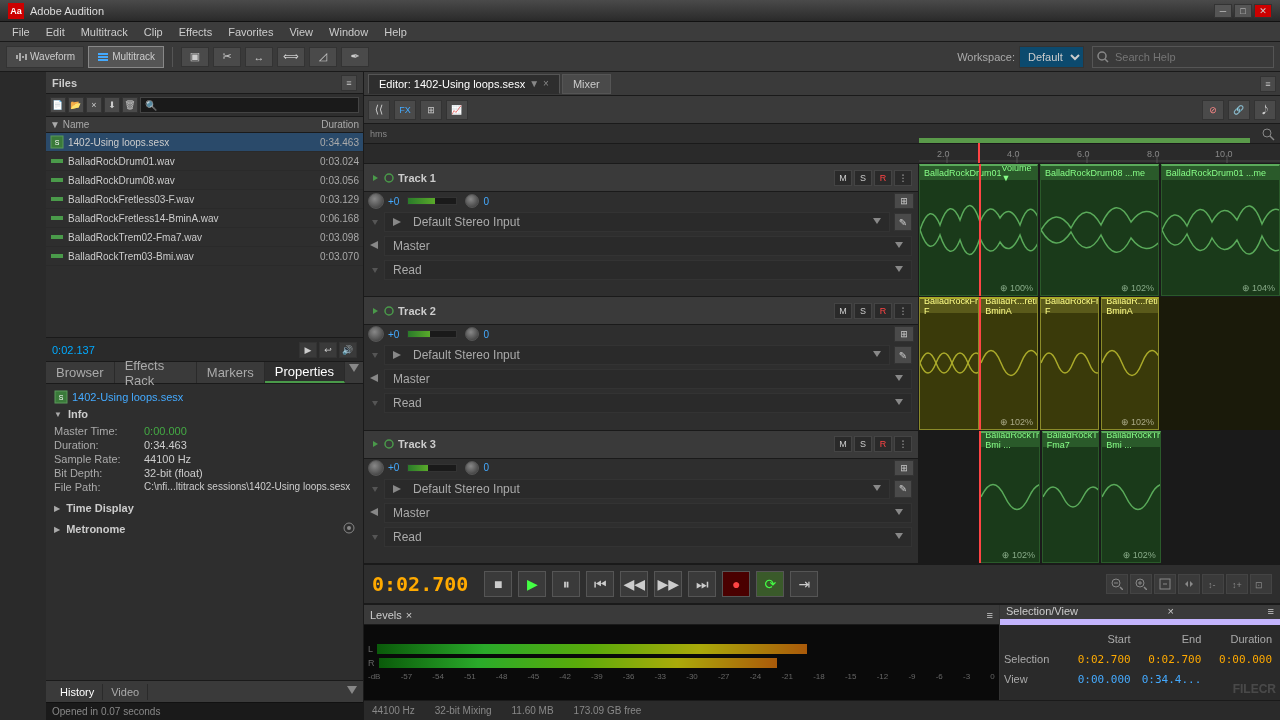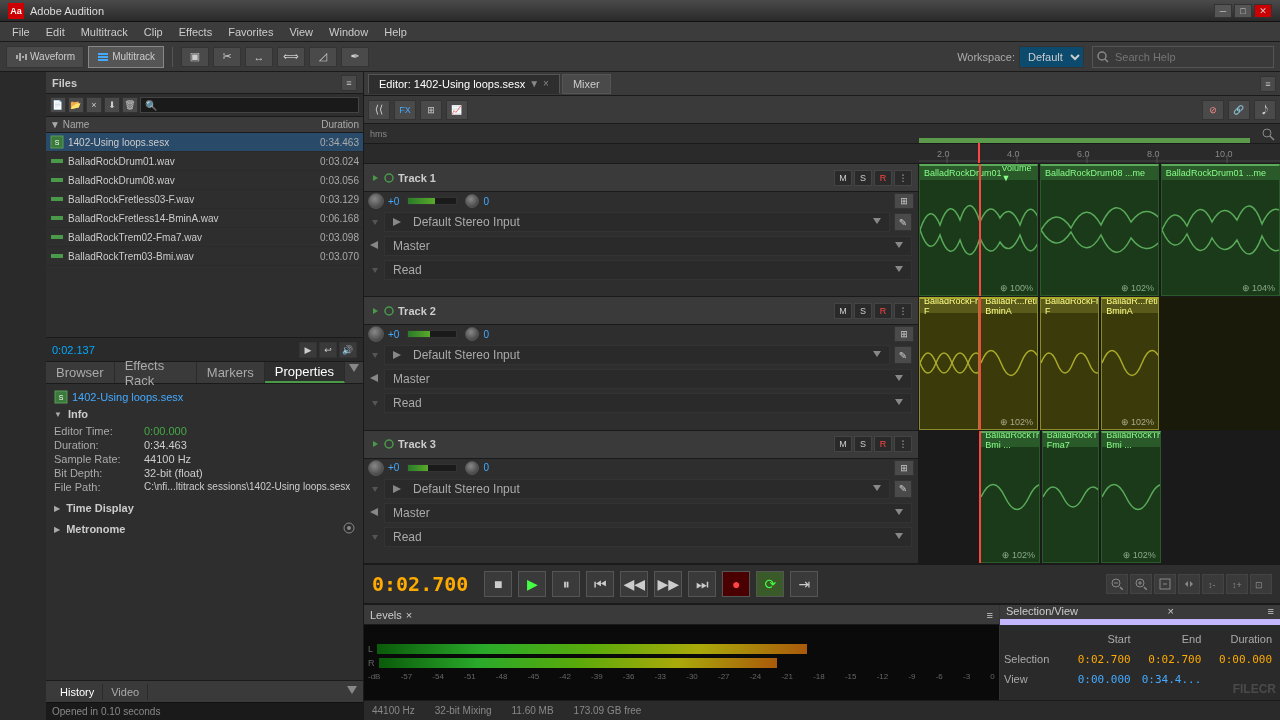--- a/index.html
+++ b/index.html
@@ -356,21 +356,21 @@
             </svg>
           <span>1402-Using loops.sesx</span>
         </div>
 
         <div class="info-section">
           <div class="info-section-header">
             <span class="collapse-arrow">▼</span>
             <span class="info-section-title">Info</span>
           </div>
           <div class="info-row">
-            <span class="info-label">Editor Time:</span>
+            <span class="info-label">Master Time:</span>
             <span class="info-value green">0:00.000</span>
           </div>
           <div class="info-row">
             <span class="info-label">Duration:</span>
             <span class="info-value normal">0:34.463</span>
           </div>
           <div class="info-row">
             <span class="info-label">Sample Rate:</span>
             <span class="info-value normal">44100 Hz</span>
           </div>
@@ -411,21 +411,21 @@
         <div class="history-tab active">History</div>
         <div class="history-tab">Video</div>
       </div>
       <div style="margin-left:auto;">
         <svg width="10" height="10">
             <polygon points="0,0 10,0 5,8" fill="#888"></polygon>
           </svg>
       </div>
     </div>
     <div style="background:#1a1a1a;padding:3px 6px;font-size:10px;color:#888;border-top:1px solid #111;">
-      <span>Opened in 0.10 seconds</span>
+      <span>Opened in 0.07 seconds</span>
     </div>
 
   </div>
 
   <div id="editor-area">
 
     <div id="editor-tabs">
       <div class="editor-tab active">
         <span>Editor: 1402-Using loops.sesx</span>
         <span class="tab-close">▼</span>

